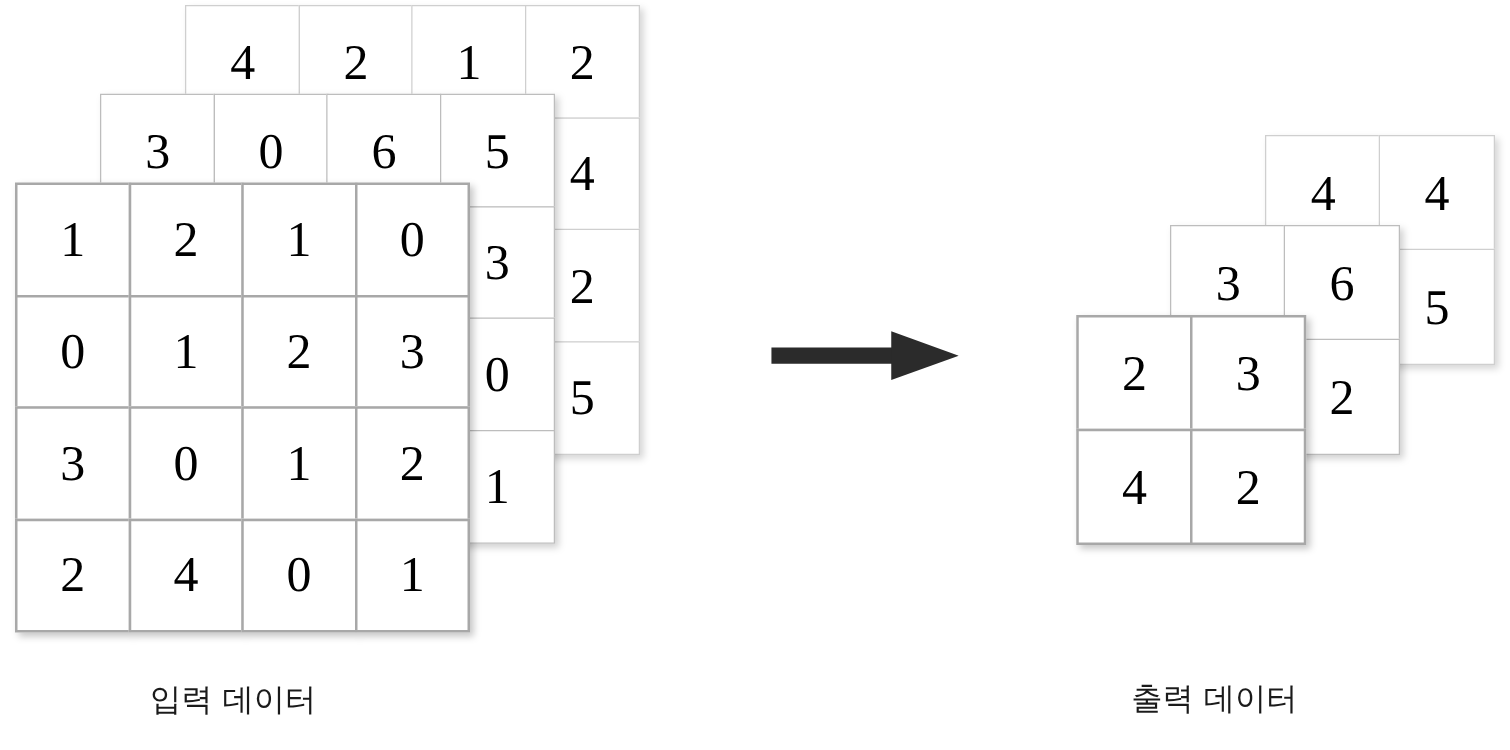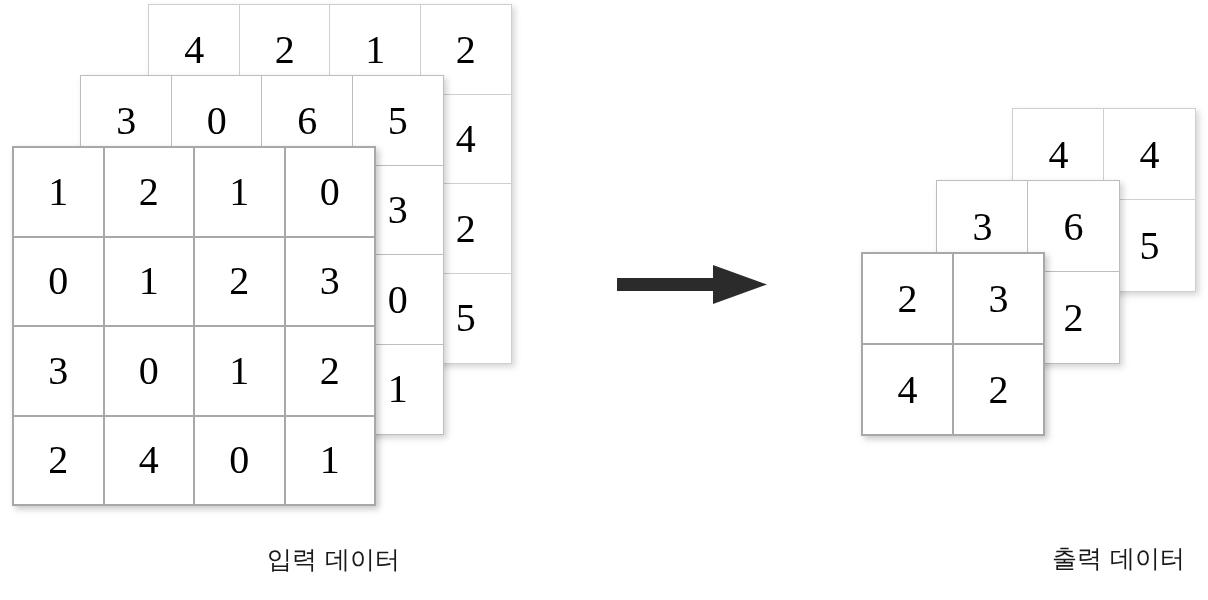--- a/index.html
+++ b/index.html
@@ -87,21 +87,21 @@
     height: 60px;
   }
 
   
   .caption {
     position: absolute;
     font-family: "DejaVu Sans", "Liberation Sans", sans-serif;
     font-size: 25px;
     color: #1a1a1a;
     white-space: nowrap;
-    text-align: right;
+    text-align: left;
   }
   #caption-input  { left: 120px;  top: 543px; width: 280px; }
   #caption-output { left: 905px;  top: 542px; width: 280px; }
 </style>
 </head>
 <body>
 
 <div id="stage">
 
   <div class="layer layer-back in-layer" id="input-back">

